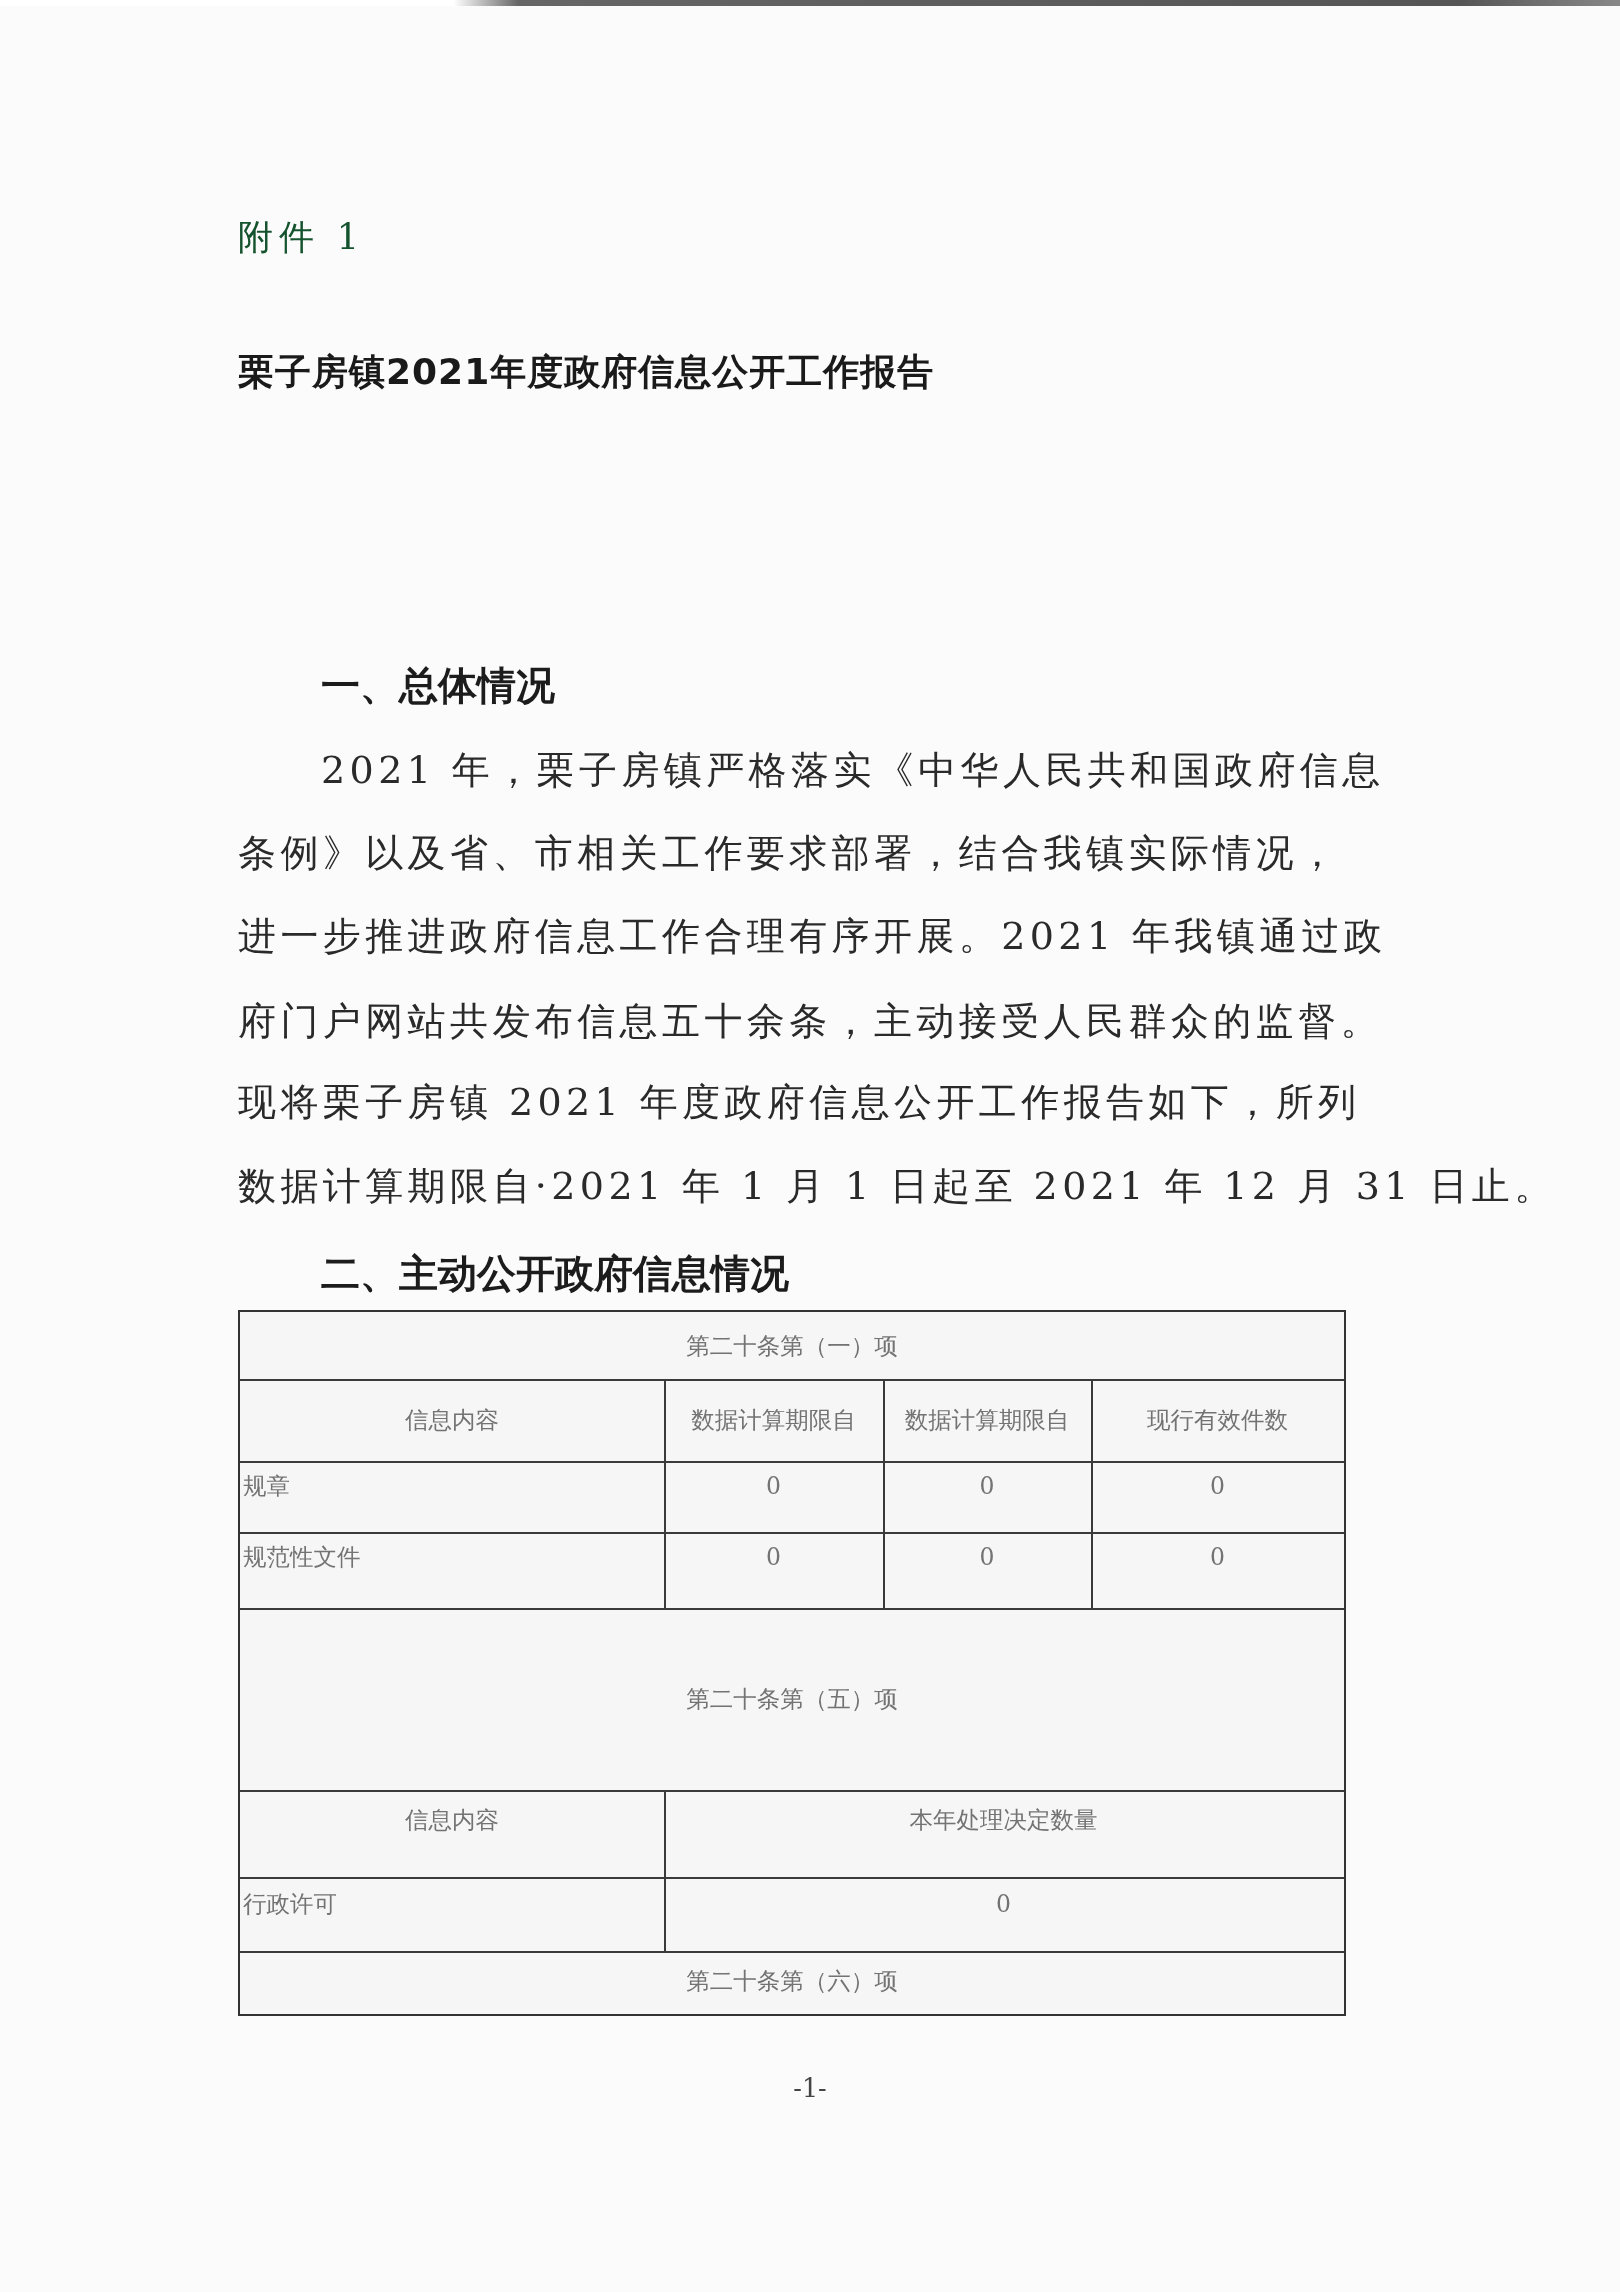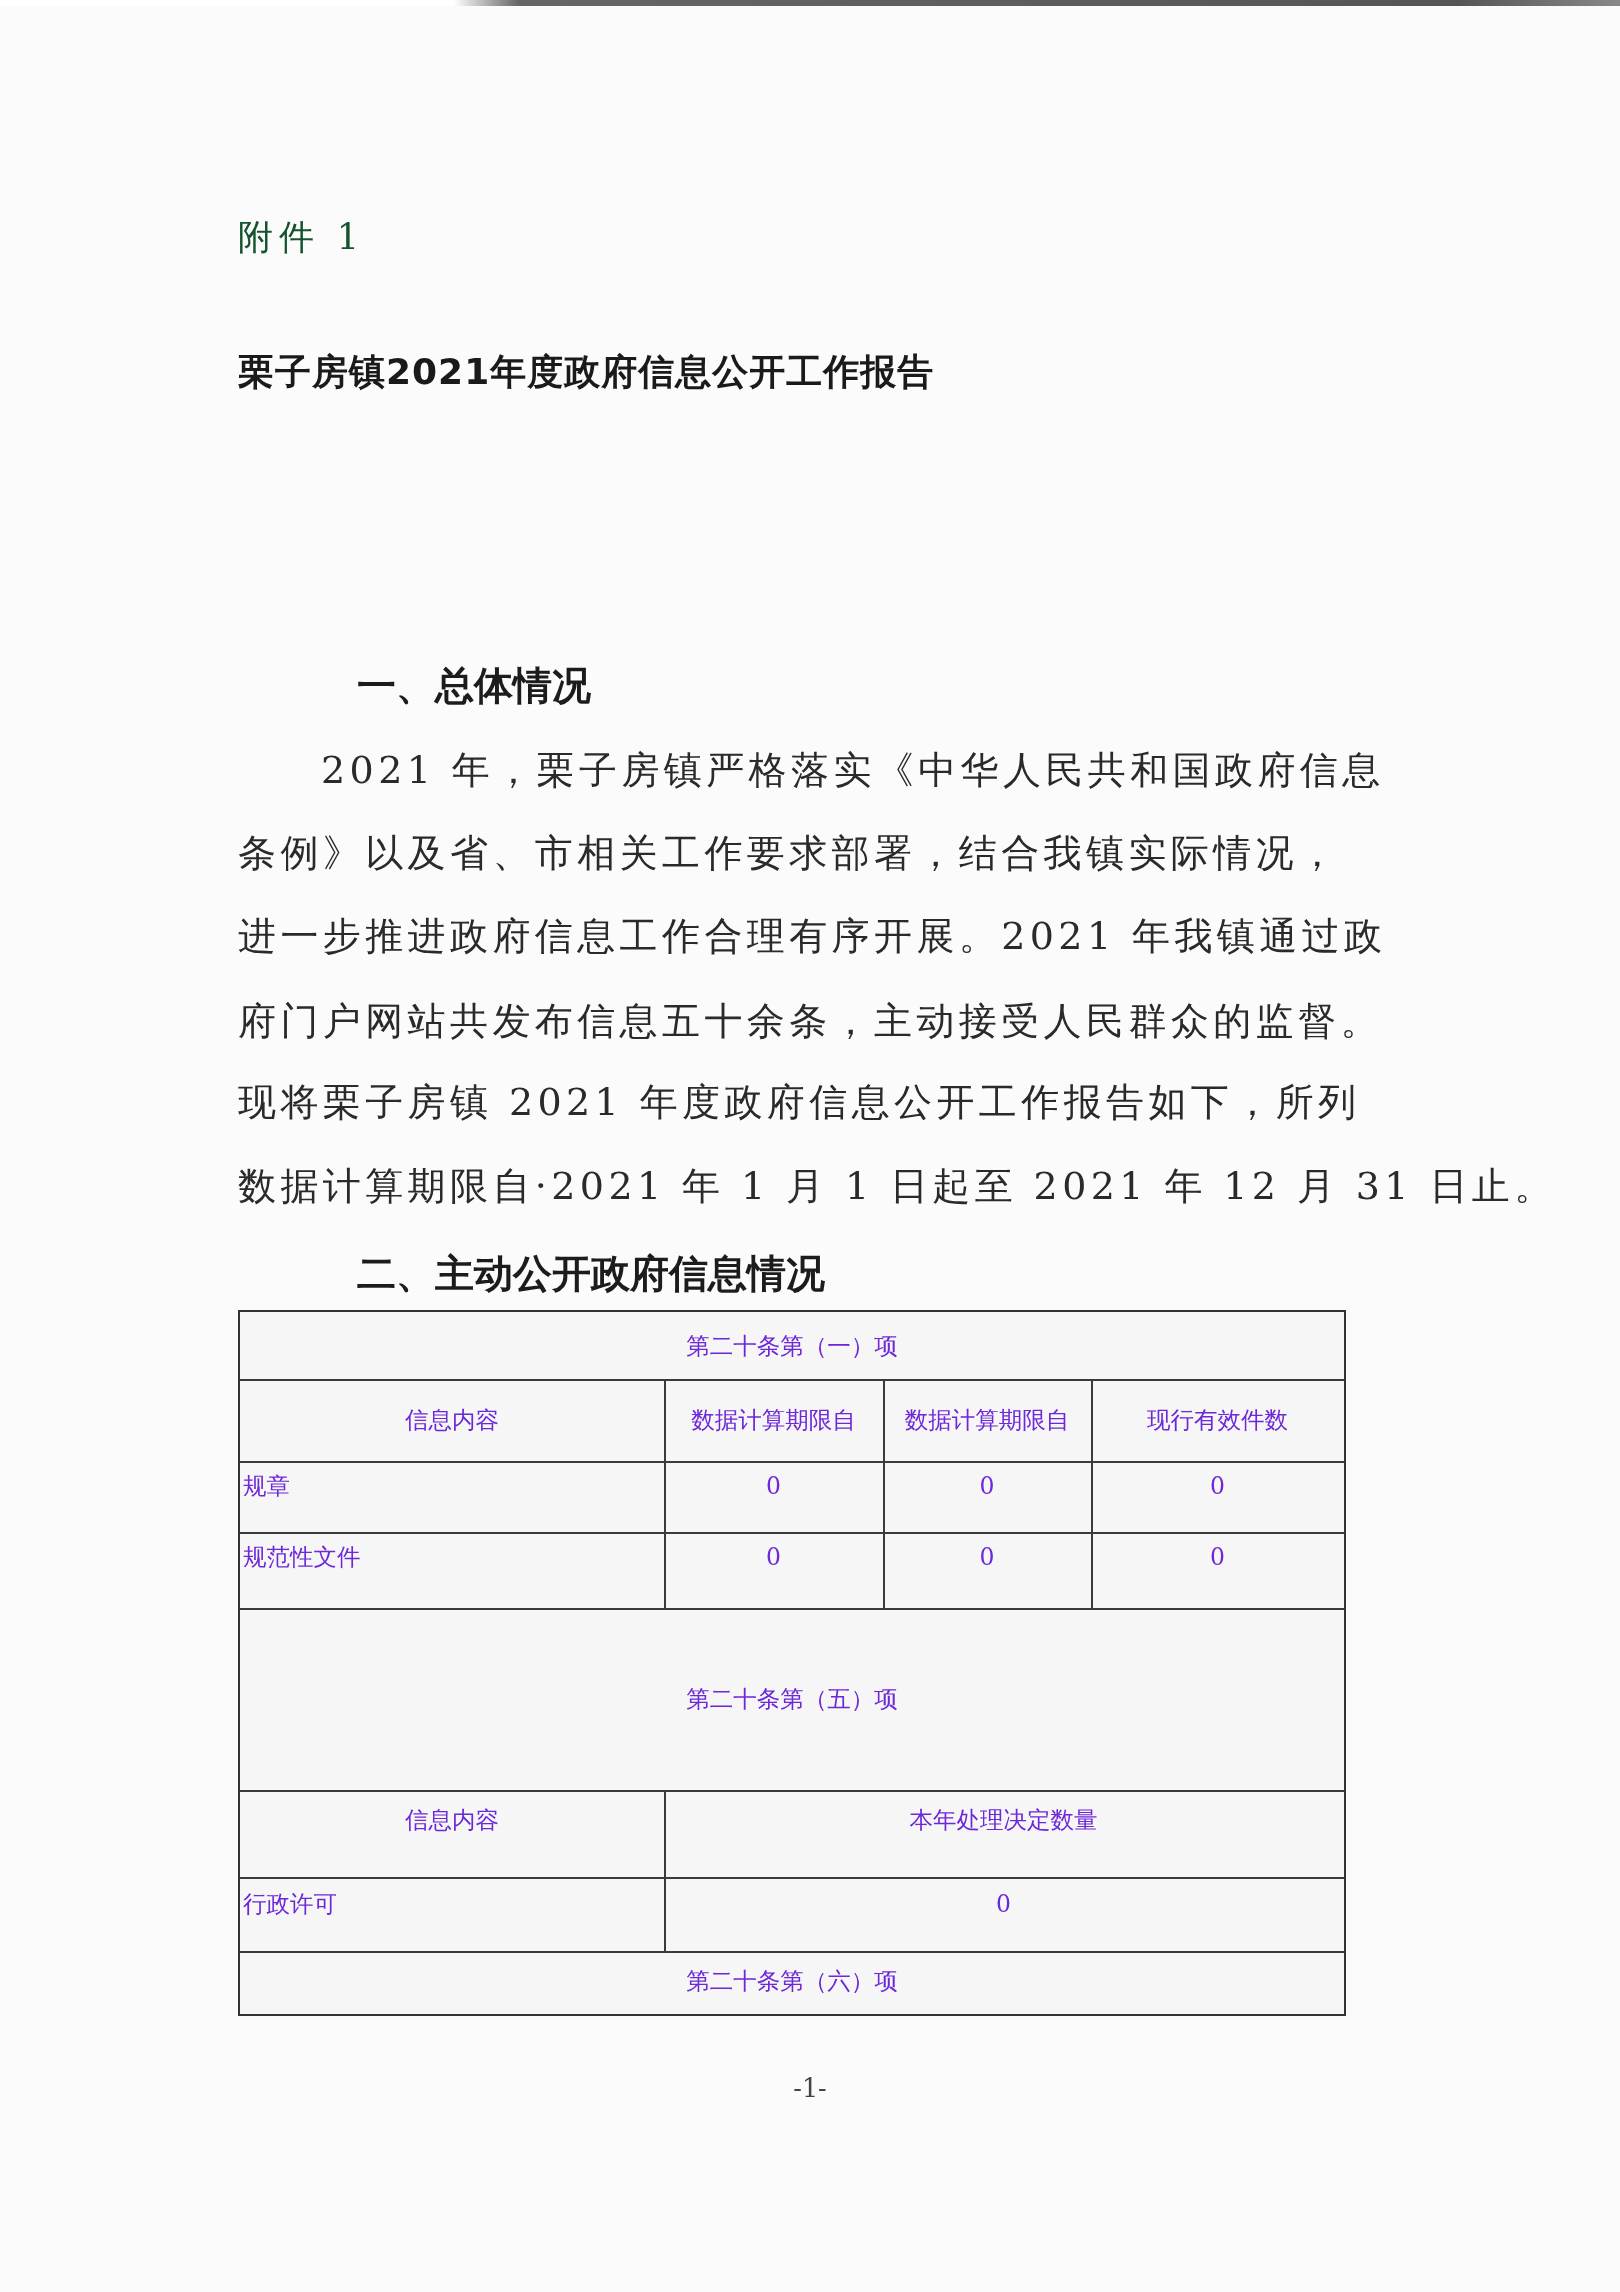--- a/index.html
+++ b/index.html
@@ -4,25 +4,25 @@
 <style>
   html, body { margin:0; padding:0; }
   body { width:1620px; height:2293px; background:#fbfbfb; position:relative; overflow:hidden;
          font-family:"DejaVu Serif", "Liberation Serif", serif; color:#222; }
   .topbar { position:absolute; left:0; top:0; width:1620px; height:5.9px;
             background:linear-gradient(to right,#fff 0%,#fff 28%,#666 32%,#555 90%,#888 100%); }
   .attach { position:absolute; left:238px; top:214px; font-size:35px; color:#14532d; letter-spacing:5.9px; }
   .title { position:absolute; left:238px; top:348px; font-size:36px; font-weight:bold;
            font-family:"DejaVu Sans", "Liberation Sans", sans-serif; color:#1a1a1a; letter-spacing:1px; }
   .h1 { position:absolute; left:321px; font-size:39px; font-weight:bold;
-        font-family:"DejaVu Sans", "Liberation Sans", sans-serif; color:#1c1c1c;margin-left:36px; }
+        font-family:"DejaVu Sans", "Liberation Sans", sans-serif; color:#1c1c1c; }
   .para { position:absolute; left:238px; width:1127px; font-size:38px; color:#2a2a2a; }
   .para .line { position:absolute; left:0; white-space:nowrap; letter-spacing:4.4px; }
   .tbl { position:absolute; left:238px; top:1310px; width:1108px; height:706px; border:2px solid #333; box-sizing:border-box; background:#f6f6f6; }
-  .cell { position:absolute; box-sizing:border-box; font-size:23.5px; color:#6d28d9; display:flex; align-items:center; }
+  .cell { position:absolute; box-sizing:border-box; font-size:23.5px; color:#737373; display:flex; align-items:center; }
   .hline { position:absolute; left:0; width:100%; height:2px; background:#3a3a3a; }
   .vline { position:absolute; width:2px; background:#3a3a3a; }
   .center { justify-content:center; }
   .left { padding-left:3px;font-family:Liberation Mono, monospace; }
   .pagenum { position:absolute; left:0; width:1620px; top:2073px; text-align:center; font-size:25.5px; color:#444; }
 </style>
 </head>
 <body>
 
 <div class="topbar"></div>

